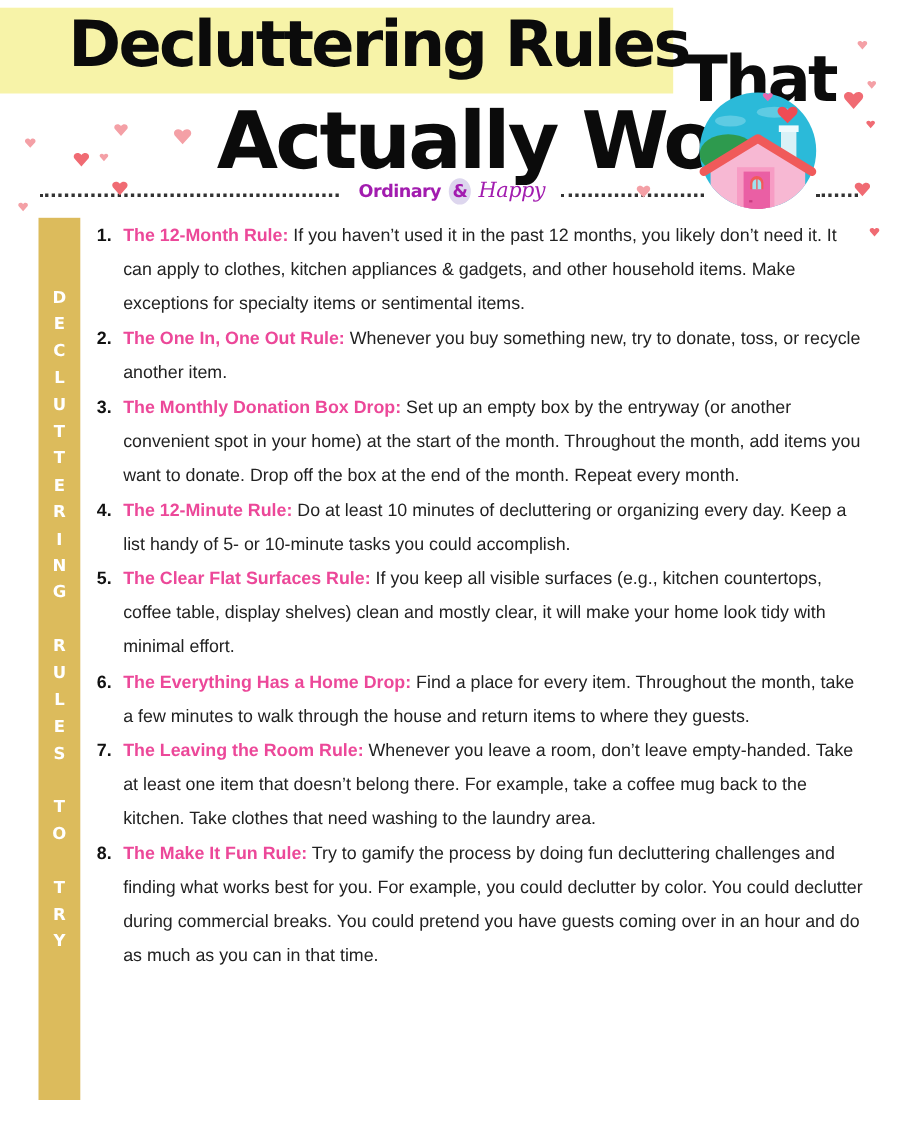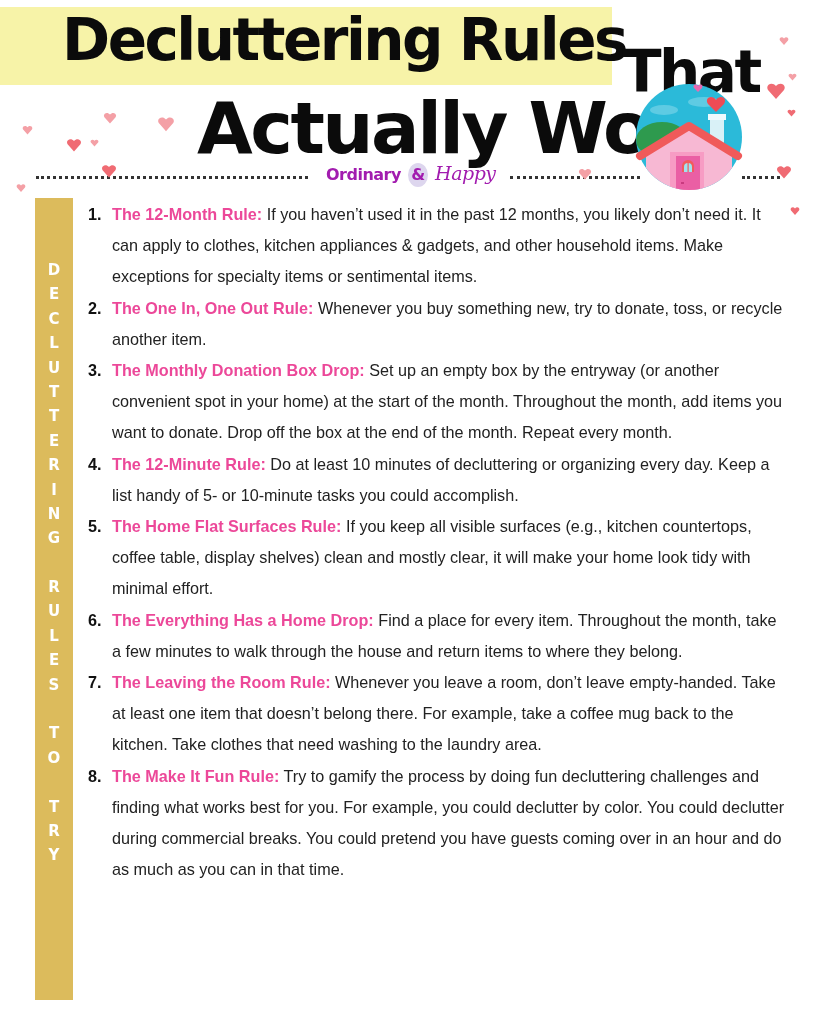--- a/index.html
+++ b/index.html
@@ -139,17 +139,17 @@
       <span>R</span>
       <span>Y</span>
     </div>
 </div>
 
 <ol class="rules" id="rules">
   <li class="rule"><span class="rule-num">1.</span><span class="rule-title">The 12-Month Rule:</span><span> If you haven’t used it in the past 12 months, you likely don’t need it. It can apply to clothes, kitchen appliances &amp; gadgets, and other household items. Make exceptions for specialty items or sentimental items.</span></li>
   <li class="rule"><span class="rule-num">2.</span><span class="rule-title">The One In, One Out Rule:</span><span> Whenever you buy something new, try to donate, toss, or recycle another item.</span></li>
   <li class="rule"><span class="rule-num">3.</span><span class="rule-title">The Monthly Donation Box Drop:</span><span> Set up an empty box by the entryway (or another convenient spot in your home) at the start of the month. Throughout the month, add items you want to donate. Drop off the box at the end of the month. Repeat every month.</span></li>
   <li class="rule"><span class="rule-num">4.</span><span class="rule-title">The 12-Minute Rule:</span><span> Do at least 10 minutes of decluttering or organizing every day. Keep a list handy of 5- or 10-minute tasks you could accomplish.</span></li>
-  <li class="rule"><span class="rule-num">5.</span><span class="rule-title">The Home Flat Surfaces Rule:</span><span> If you keep all visible surfaces (e.g., kitchen countertops, coffee table, display shelves) clean and mostly clear, it will make your home look tidy with minimal effort.</span></li>
-  <li class="rule"><span class="rule-num">6.</span><span class="rule-title">The Everything Has a Home Drop:</span><span> Find a place for every item. Throughout the month, take a few minutes to walk through the house and return items to where they belong.</span></li>
+  <li class="rule"><span class="rule-num">5.</span><span class="rule-title">The Clear Flat Surfaces Rule:</span><span> If you keep all visible surfaces (e.g., kitchen countertops, coffee table, display shelves) clean and mostly clear, it will make your home look tidy with minimal effort.</span></li>
+  <li class="rule"><span class="rule-num">6.</span><span class="rule-title">The Everything Has a Home Drop:</span><span> Find a place for every item. Throughout the month, take a few minutes to walk through the house and return items to where they guests.</span></li>
   <li class="rule"><span class="rule-num">7.</span><span class="rule-title">The Leaving the Room Rule:</span><span> Whenever you leave a room, don’t leave empty-handed. Take at least one item that doesn’t belong there. For example, take a coffee mug back to the kitchen. Take clothes that need washing to the laundry area.</span></li>
   <li class="rule"><span class="rule-num">8.</span><span class="rule-title">The Make It Fun Rule:</span><span> Try to gamify the process by doing fun decluttering challenges and finding what works best for you. For example, you could declutter by color. You could declutter during commercial breaks. You could pretend you have guests coming over in an hour and do as much as you can in that time.</span></li>
 </ol>
 
 </body></html>

